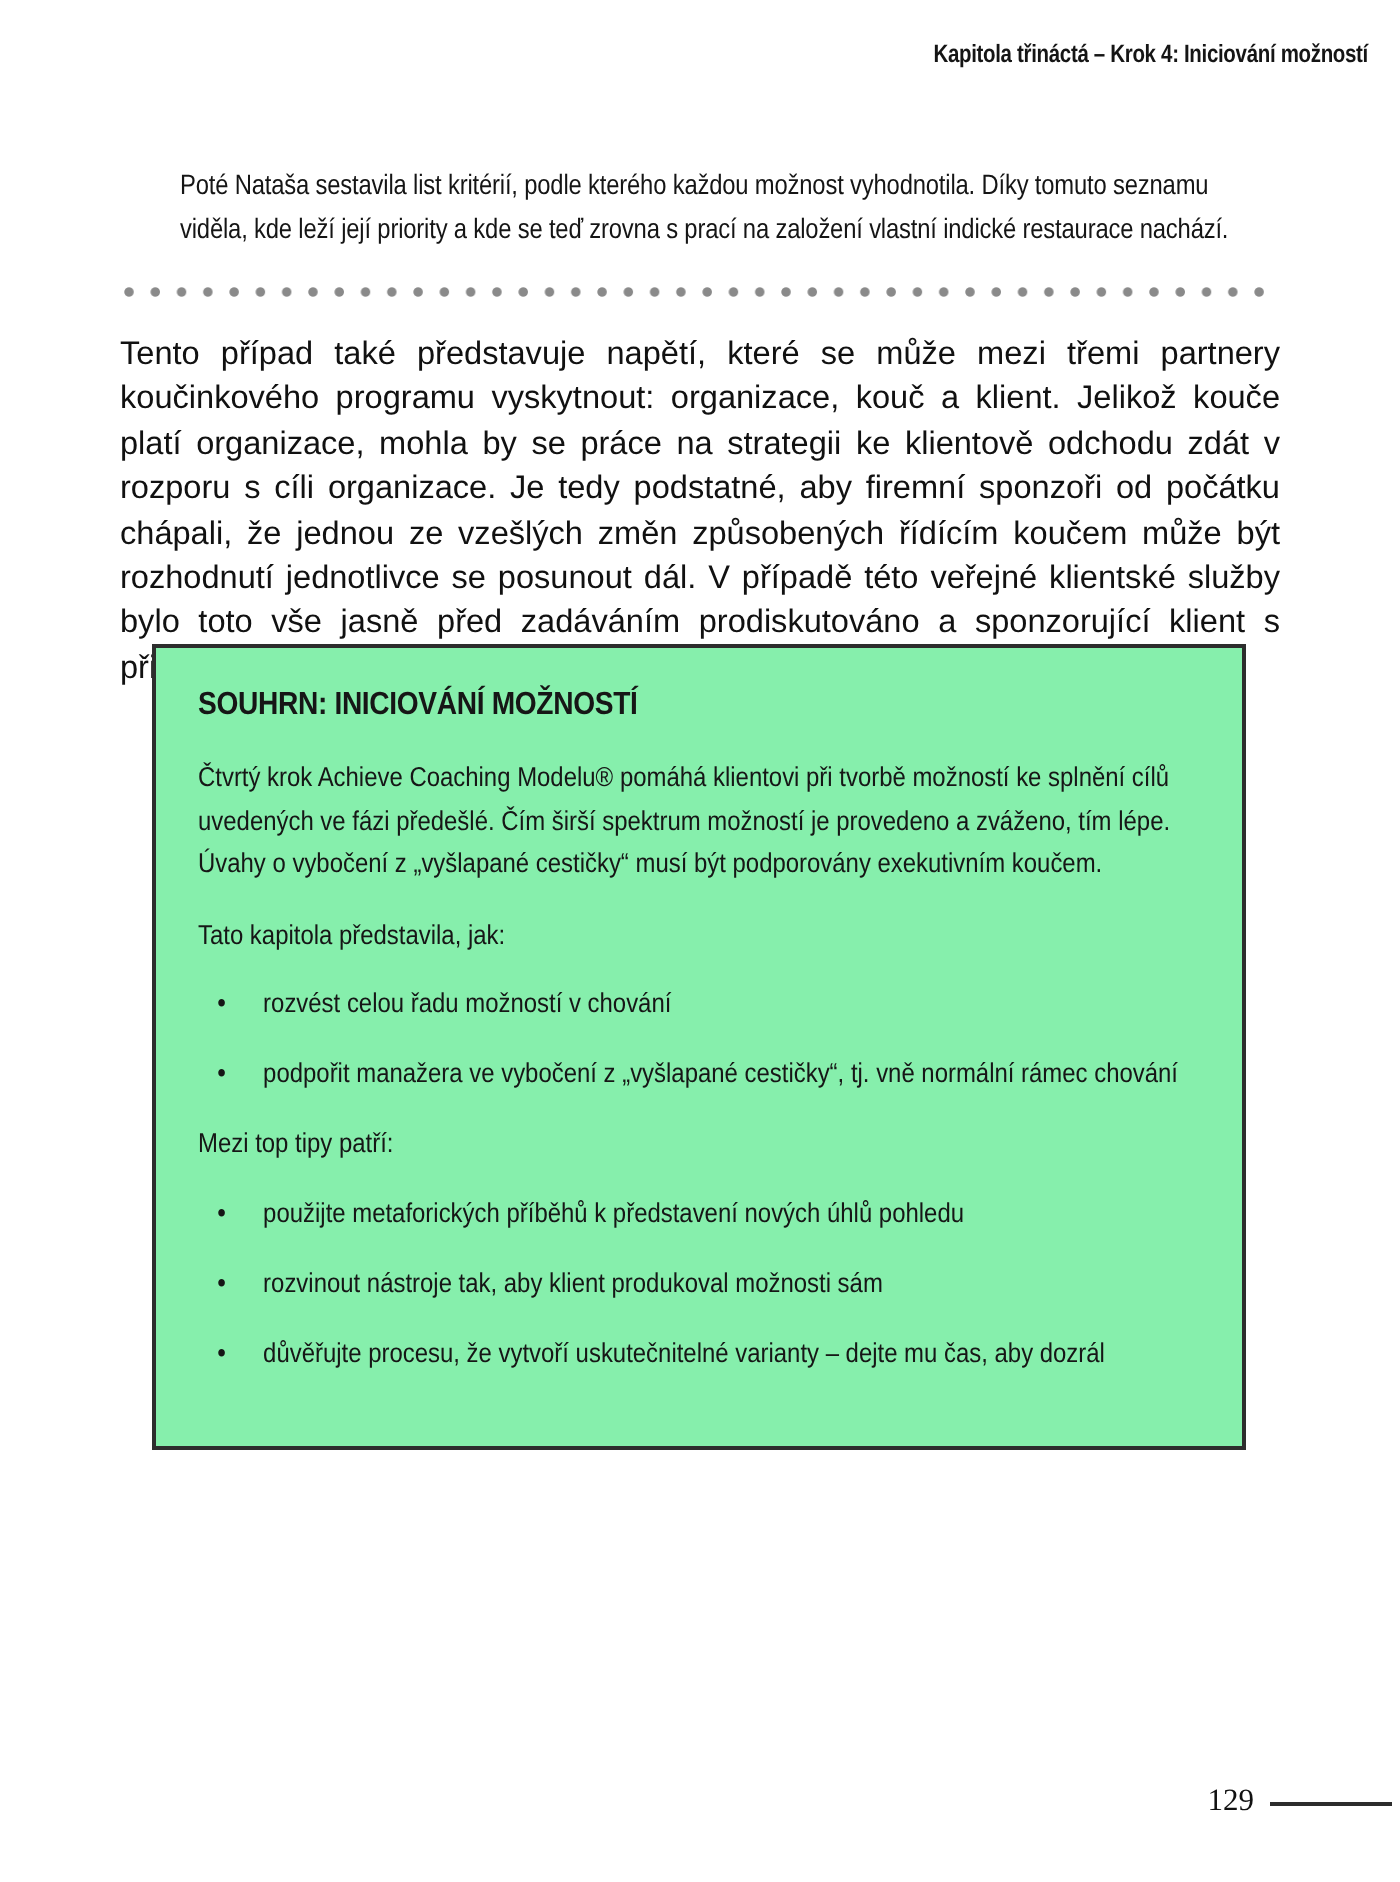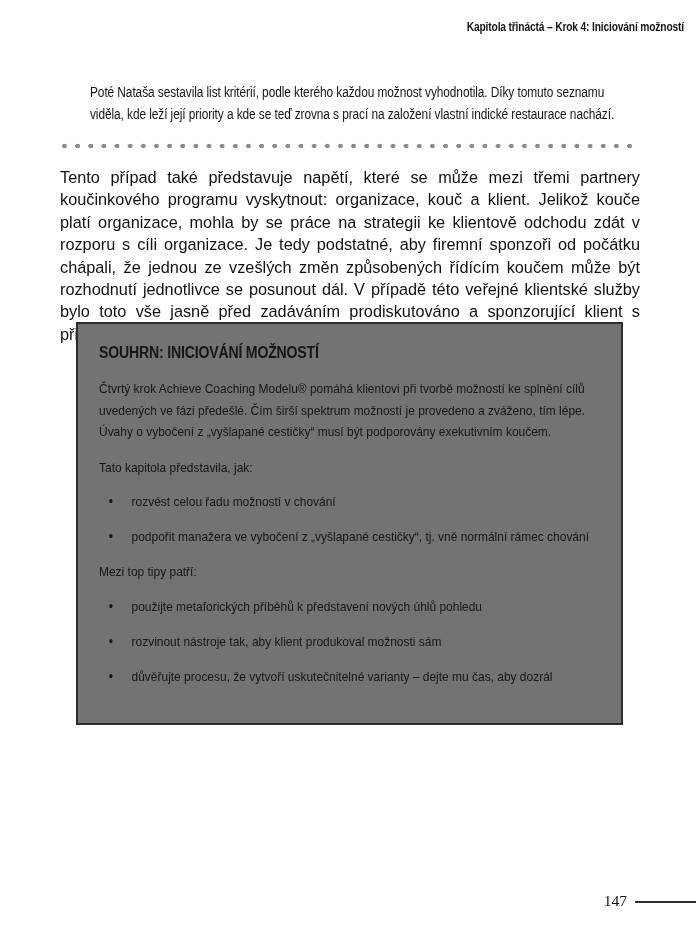--- a/index.html
+++ b/index.html
@@ -61,21 +61,21 @@
     color: #111;
   }
 
   
   .summary-box {
     position: absolute;
     top: 322px; left: 76px;
     width: 547px;
     min-height: 373px;
     box-sizing: border-box;
-    background: #737373;
+    background: #86efac;
     border: 2px solid #2d2d2d;
     padding: 20px 18px 22px 21px;
   }
   .box-inner {
     width: 572px;              
     transform: scaleX(0.88);
     transform-origin: 0 0;
     color: #161616;
   }
   .box-title {
@@ -151,14 +151,14 @@
     </ul>
     <p class="box-lead">Mezi top tipy patří:</p>
     <ul class="box-list">
       <li>použijte metaforických příběhů k představení nových úhlů pohledu</li>
       <li>rozvinout nástroje tak, aby klient produkoval možnosti sám</li>
       <li>důvěřujte procesu, že vytvoří uskutečnitelné varianty – dejte mu čas, aby dozrál</li>
     </ul>
   </div>
 </div>
 
-<div class="page-number">147</div>
+<div class="page-number">129</div>
 <div class="footer-rule"></div>
 
 </body></html>

